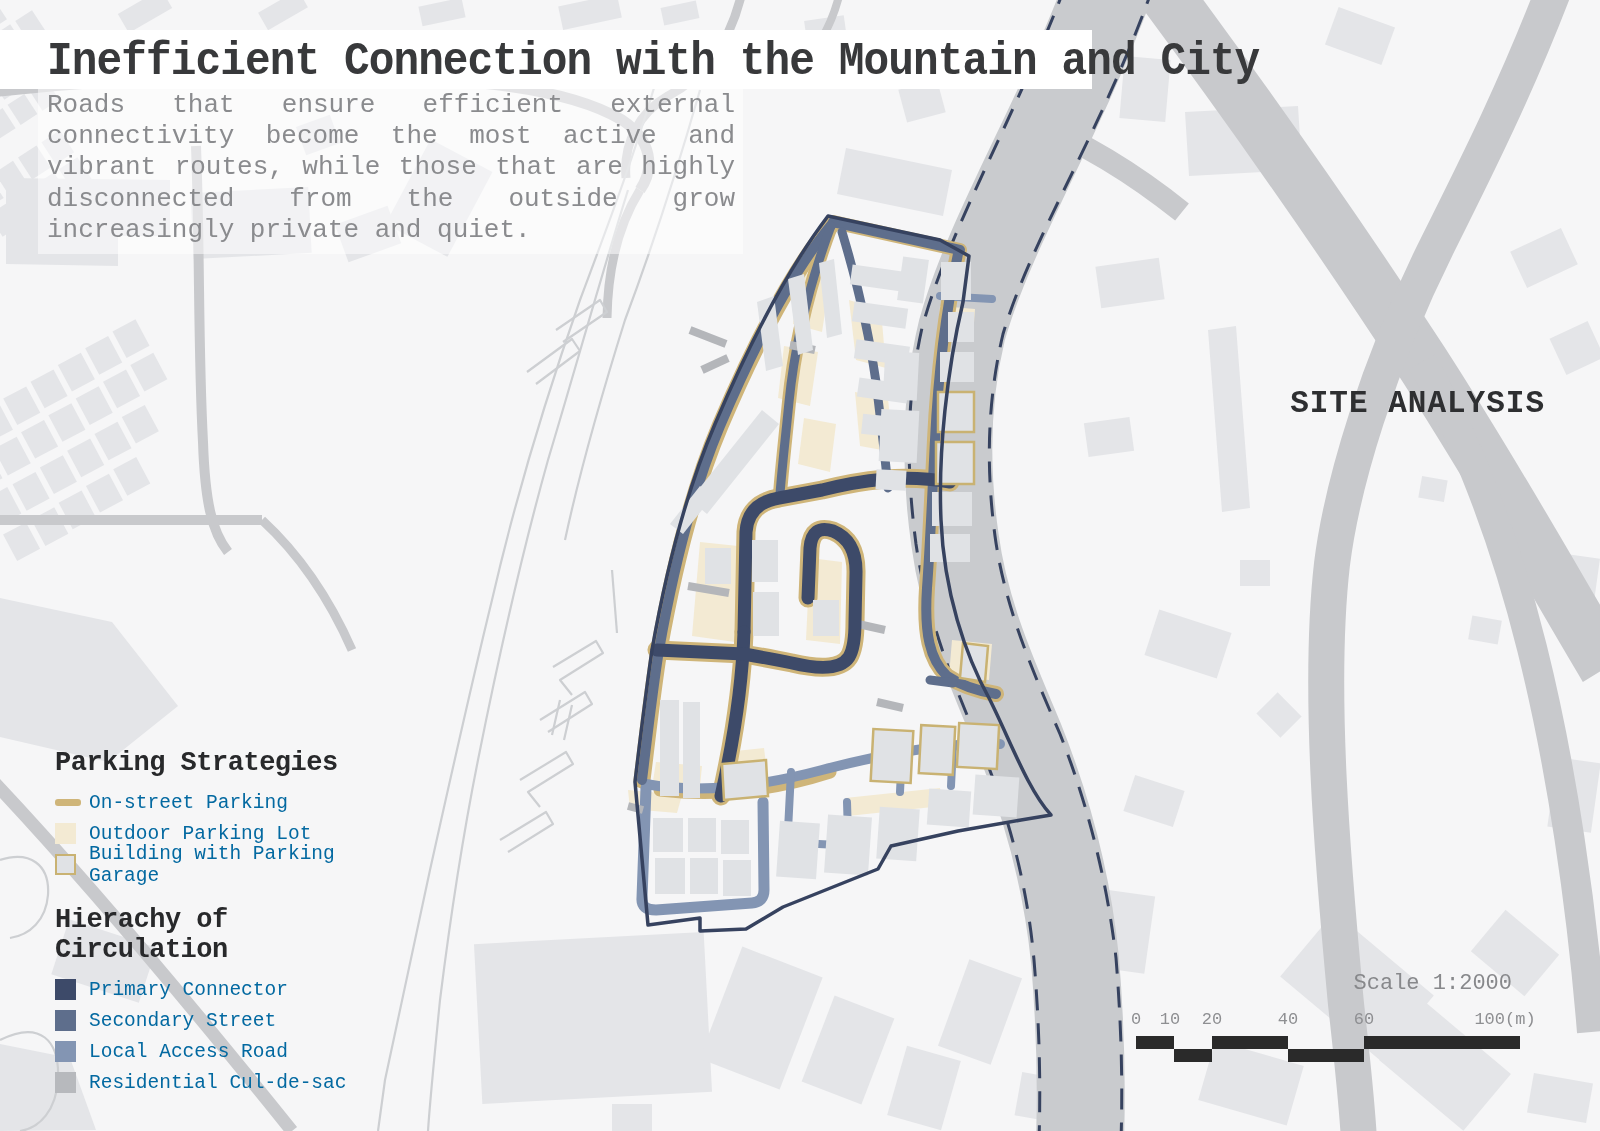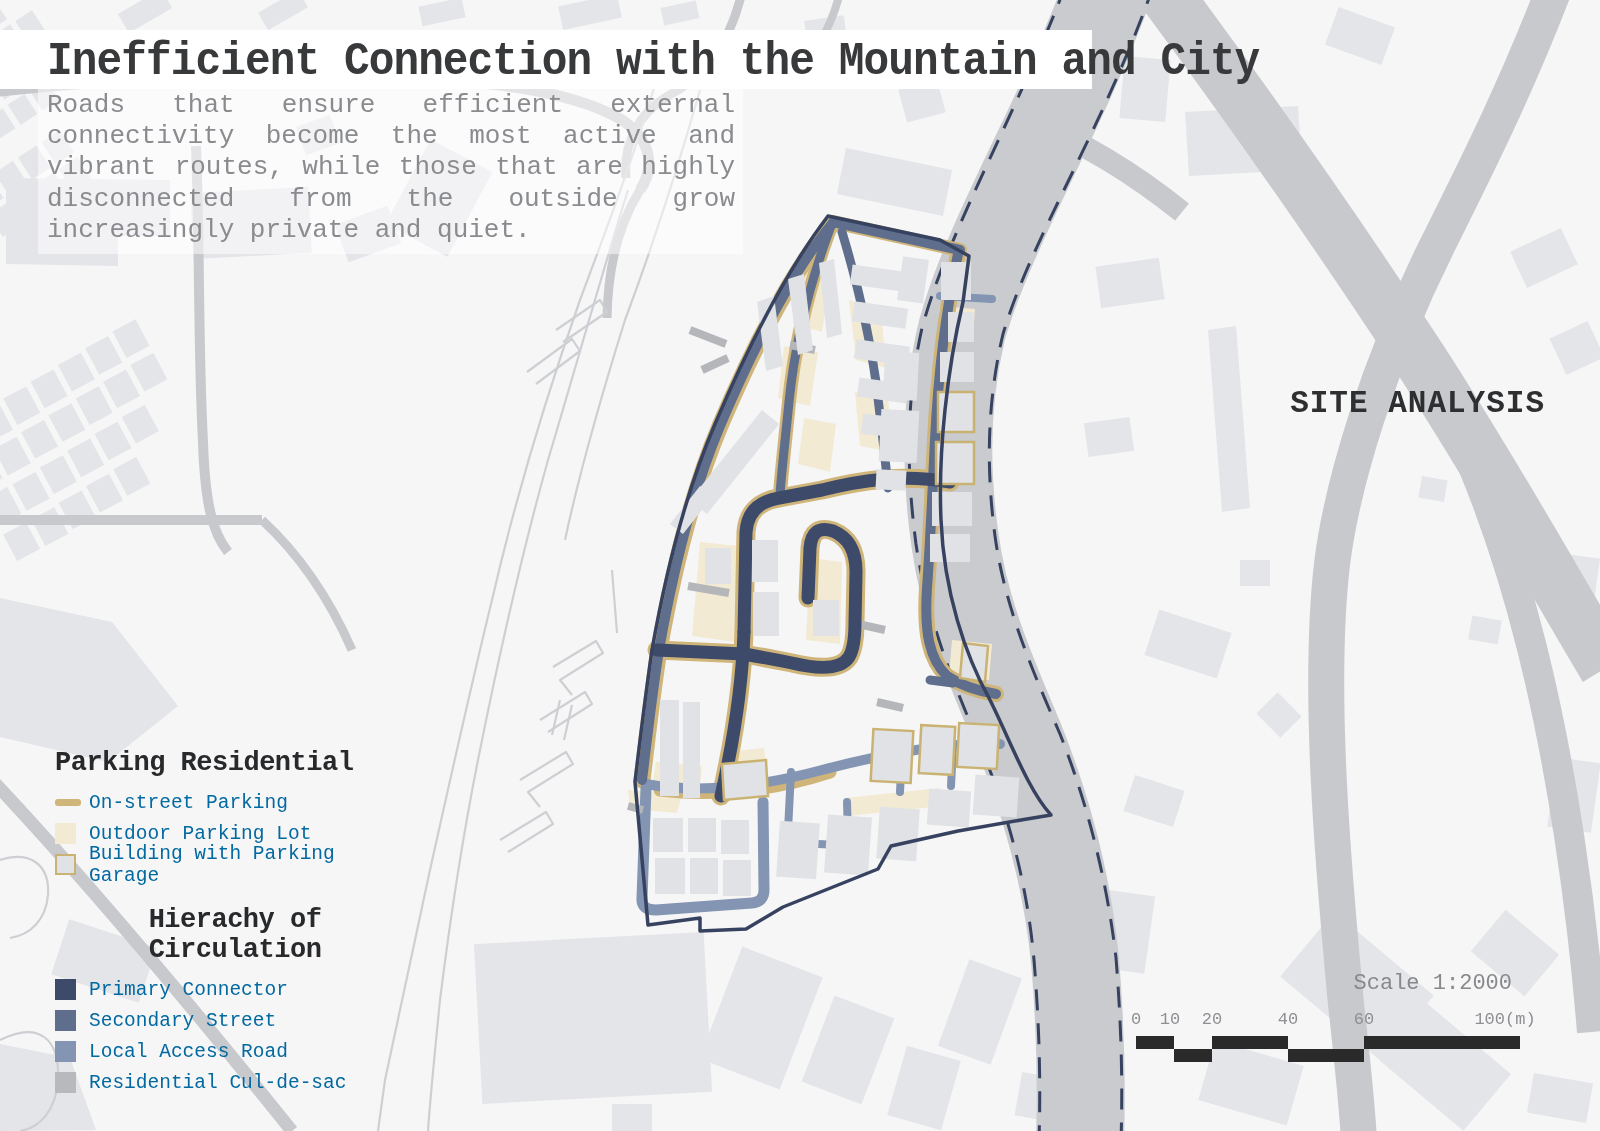--- a/index.html
+++ b/index.html
@@ -9,21 +9,21 @@
   
   .title-band{position:absolute;left:0;top:30px;width:1092px;height:59px;background:#ffffff;}
   .title-text{position:absolute;left:47px;top:36px;font-size:46px;font-weight:800;color:#38393b;
               letter-spacing:-1px;white-space:nowrap;transform:scale(.93,1);transform-origin:left top;}
   .subtitle-band{position:absolute;left:38px;top:88px;width:688px;padding:2px 8px 8px 9px;
                  background:rgba(255,255,255,.5);}
   .subtitle-text{font-size:26px;line-height:1.2;color:#8a8b8e;text-align:justify;}
   
   .legend{position:absolute;left:55px;top:748px;width:360px;}
   .legend h2{margin:0 0 14px 0;font-size:27px;font-weight:800;color:#28292b;letter-spacing:-.5px;}
-  .legend h2.second{margin-top:30px;text-align:center;}
+  .legend h2.second{margin-top:30px;}
   .lg-row{display:flex;align-items:center;margin:0 0 10px 0;height:21px;}
   .sw{width:21px;height:21px;margin-right:13px;flex:0 0 auto;}
   .sw-line{width:26px;height:7px;border-radius:3px;margin-right:8px;}
   .lg-label{font-size:19.5px;color:#0369a1;}
   
   .badge{position:absolute;right:55px;top:386px;text-align:right;}
   .badge-number{font-size:312px;line-height:.82;font-weight:800;color:#343536;letter-spacing:-6px;}
   .badge-label{font-size:31px;font-weight:800;color:#2e2f31;letter-spacing:1px;}
   
   .scale-label{position:absolute;right:88px;top:971px;font-size:22px;color:#87888b;font-weight:400;}
@@ -315,21 +315,21 @@
   <path d="M828,216 C793,262 755,330 715,424 C690,482 668,560 652,650 C646,692 640,740 635,782 L648,925 L700,918 L700,931 L746,929 L783,907 L878,869 L891,846 L958,831 L1021,820 L1051,815 C1028,790 1010,740 990,700 C965,655 944,592 941,520 C938,452 947,370 963,302 L969,256 L940,240 Z" fill="none" stroke="#36425f" stroke-width="3.5" stroke-linejoin="round"></path>
 </svg>
 
 <div class="title-band"></div>
 <div class="title-text">Inefficient Connection with the Mountain and City</div>
 <div class="subtitle-band">
   <div class="subtitle-text">Roads that ensure efficient external connectivity become the most active and vibrant routes, while those that are highly disconnected from the outside grow increasingly private and quiet.</div>
 </div>
 
 <div class="legend">
-  <h2>Parking Residential</h2>
+  <h2>Parking Strategies</h2>
   <div class="lg-row">
     <span class="sw sw-line" style="background: rgb(207, 181, 121);"></span>
     <span class="lg-label">On-street Parking</span>
   </div>
   <div class="lg-row">
     <span class="sw" style="background: rgb(243, 234, 211);"></span>
     <span class="lg-label">Outdoor Parking Lot</span>
   </div>
   <div class="lg-row">
     <span class="sw" style="border: 2.5px solid rgb(201, 178, 114); box-sizing: border-box; background: rgb(224, 226, 229);"></span>

